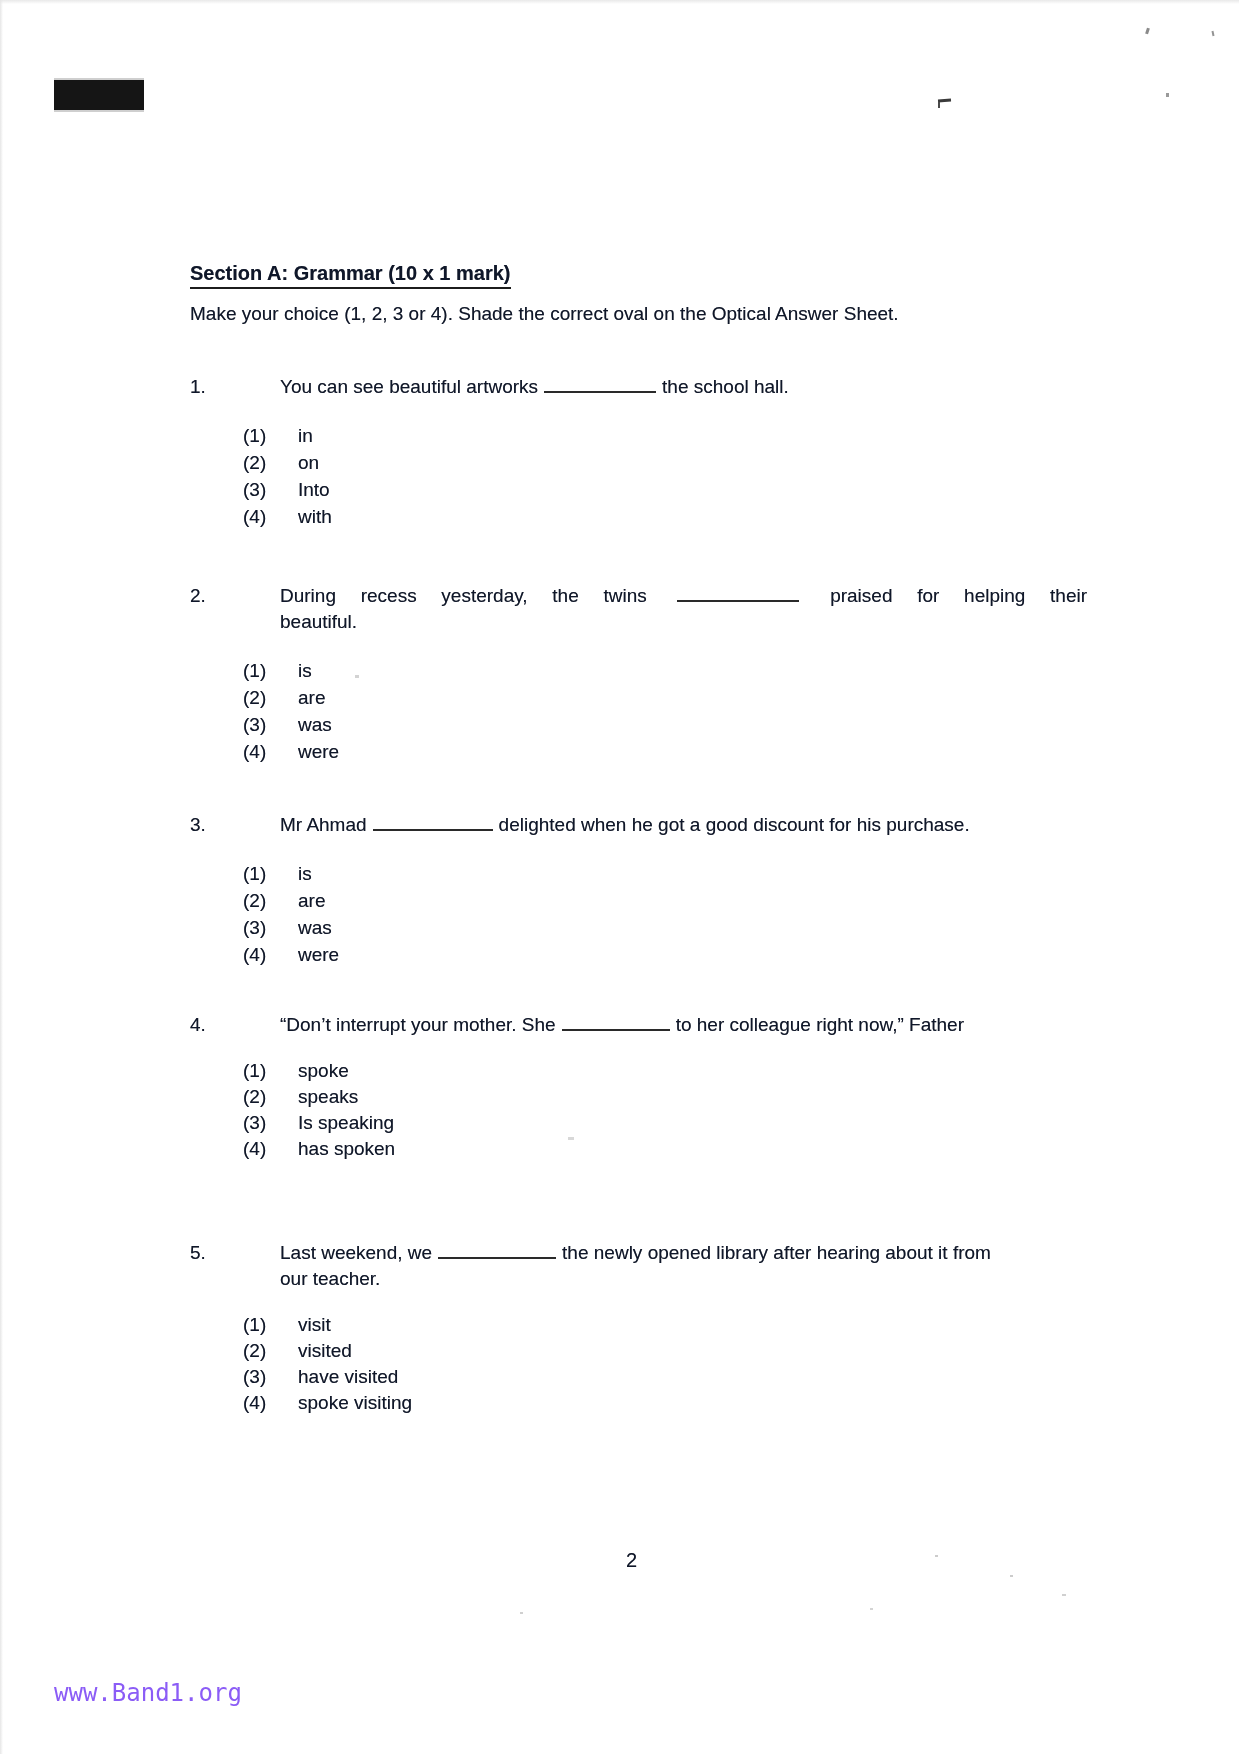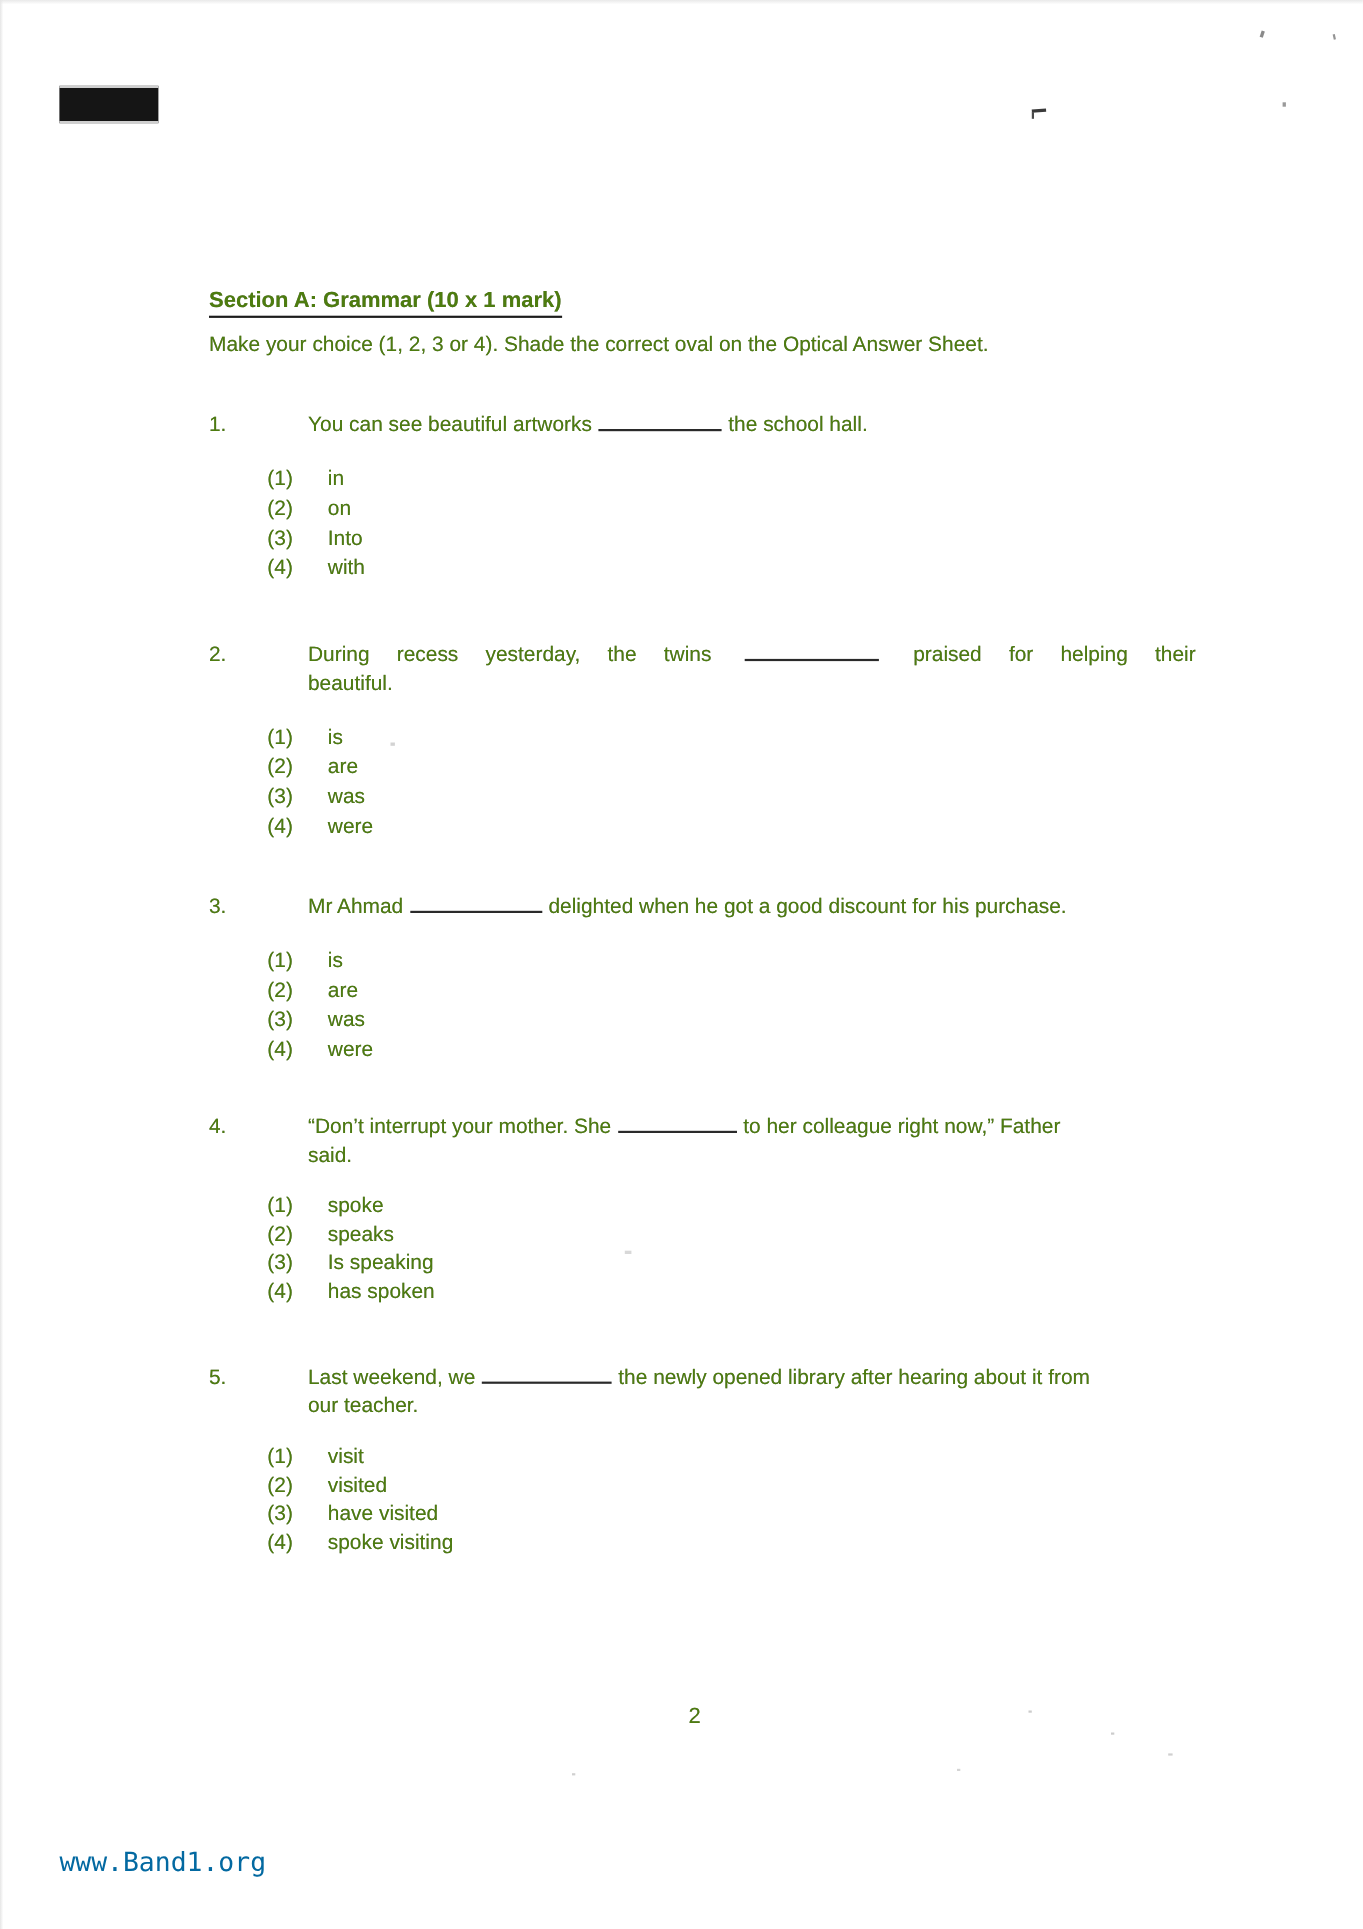--- a/index.html
+++ b/index.html
@@ -23,21 +23,21 @@
   .page::after{
     content:"";position:absolute;left:0;top:0;width:3px;height:100%;
     background:linear-gradient(90deg,#e6e6e6,rgba(255,255,255,0));
   }
   .redaction{
     position:absolute;left:54px;top:78px;width:90px;height:30px;
     background:#151515;
     border-top:2px solid #cfcfcf;border-bottom:2px solid #cfcfcf;
   }
   .txt{
-    color:#4d7c0f;
+    color:#0f172a;
     text-shadow:0 0 0.6px rgba(40,40,40,0.55);
   }
   .section-title{
     position:absolute;left:190px;top:262px;
     font-size:20px;font-weight:bold;white-space:nowrap;
   }
   .section-title span{
     display:inline-block;border-bottom:2px solid #1c1c1c;padding-bottom:2px;
   }
   .instr{
@@ -66,21 +66,21 @@
   .options{margin-top:22px;padding-left:53px;}
   .opt{display:flex;line-height:27px;}
   .opt-label{flex:0 0 55px;}
   .opt-text{flex:1;white-space:nowrap;}
   .page-number{
     position:absolute;left:626px;top:1549px;font-size:20px;
   }
   .watermark{
     position:absolute;left:54px;top:1679px;
     font-family:"DejaVu Sans Mono", monospace;
-    font-size:24px;color:#0369a1;white-space:nowrap;
+    font-size:24px;color:#8b5cf6;white-space:nowrap;
   }
   .speck{position:absolute;}
 </style>
 </head>
 <body>
 
 <div class="page">
 
   <div class="redaction"></div>
 
@@ -183,21 +183,20 @@
           <span class="opt-text txt">were</span>
         </div>
     </div>
   </div>
 
   <div class="question q4">
     <div class="qrow">
       <span class="qnum txt">4.</span>
       <div class="qstem">
         <div class="stem-line txt"><span>“Don’t interrupt your mother. She</span><span class="blank" style="width:108px;"></span><span>to her colleague right now,” Father</span></div>
-        <div class="stem-line txt">said.</div>
       </div>
     </div>
     <div class="options" style="margin-top:20px;">
       <div class="opt" style="line-height:26px;">
           <span class="opt-label txt">(1)</span>
           <span class="opt-text txt">spoke</span>
         </div>
       <div class="opt" style="line-height:26px;">
           <span class="opt-label txt">(2)</span>
           <span class="opt-text txt">speaks</span>

